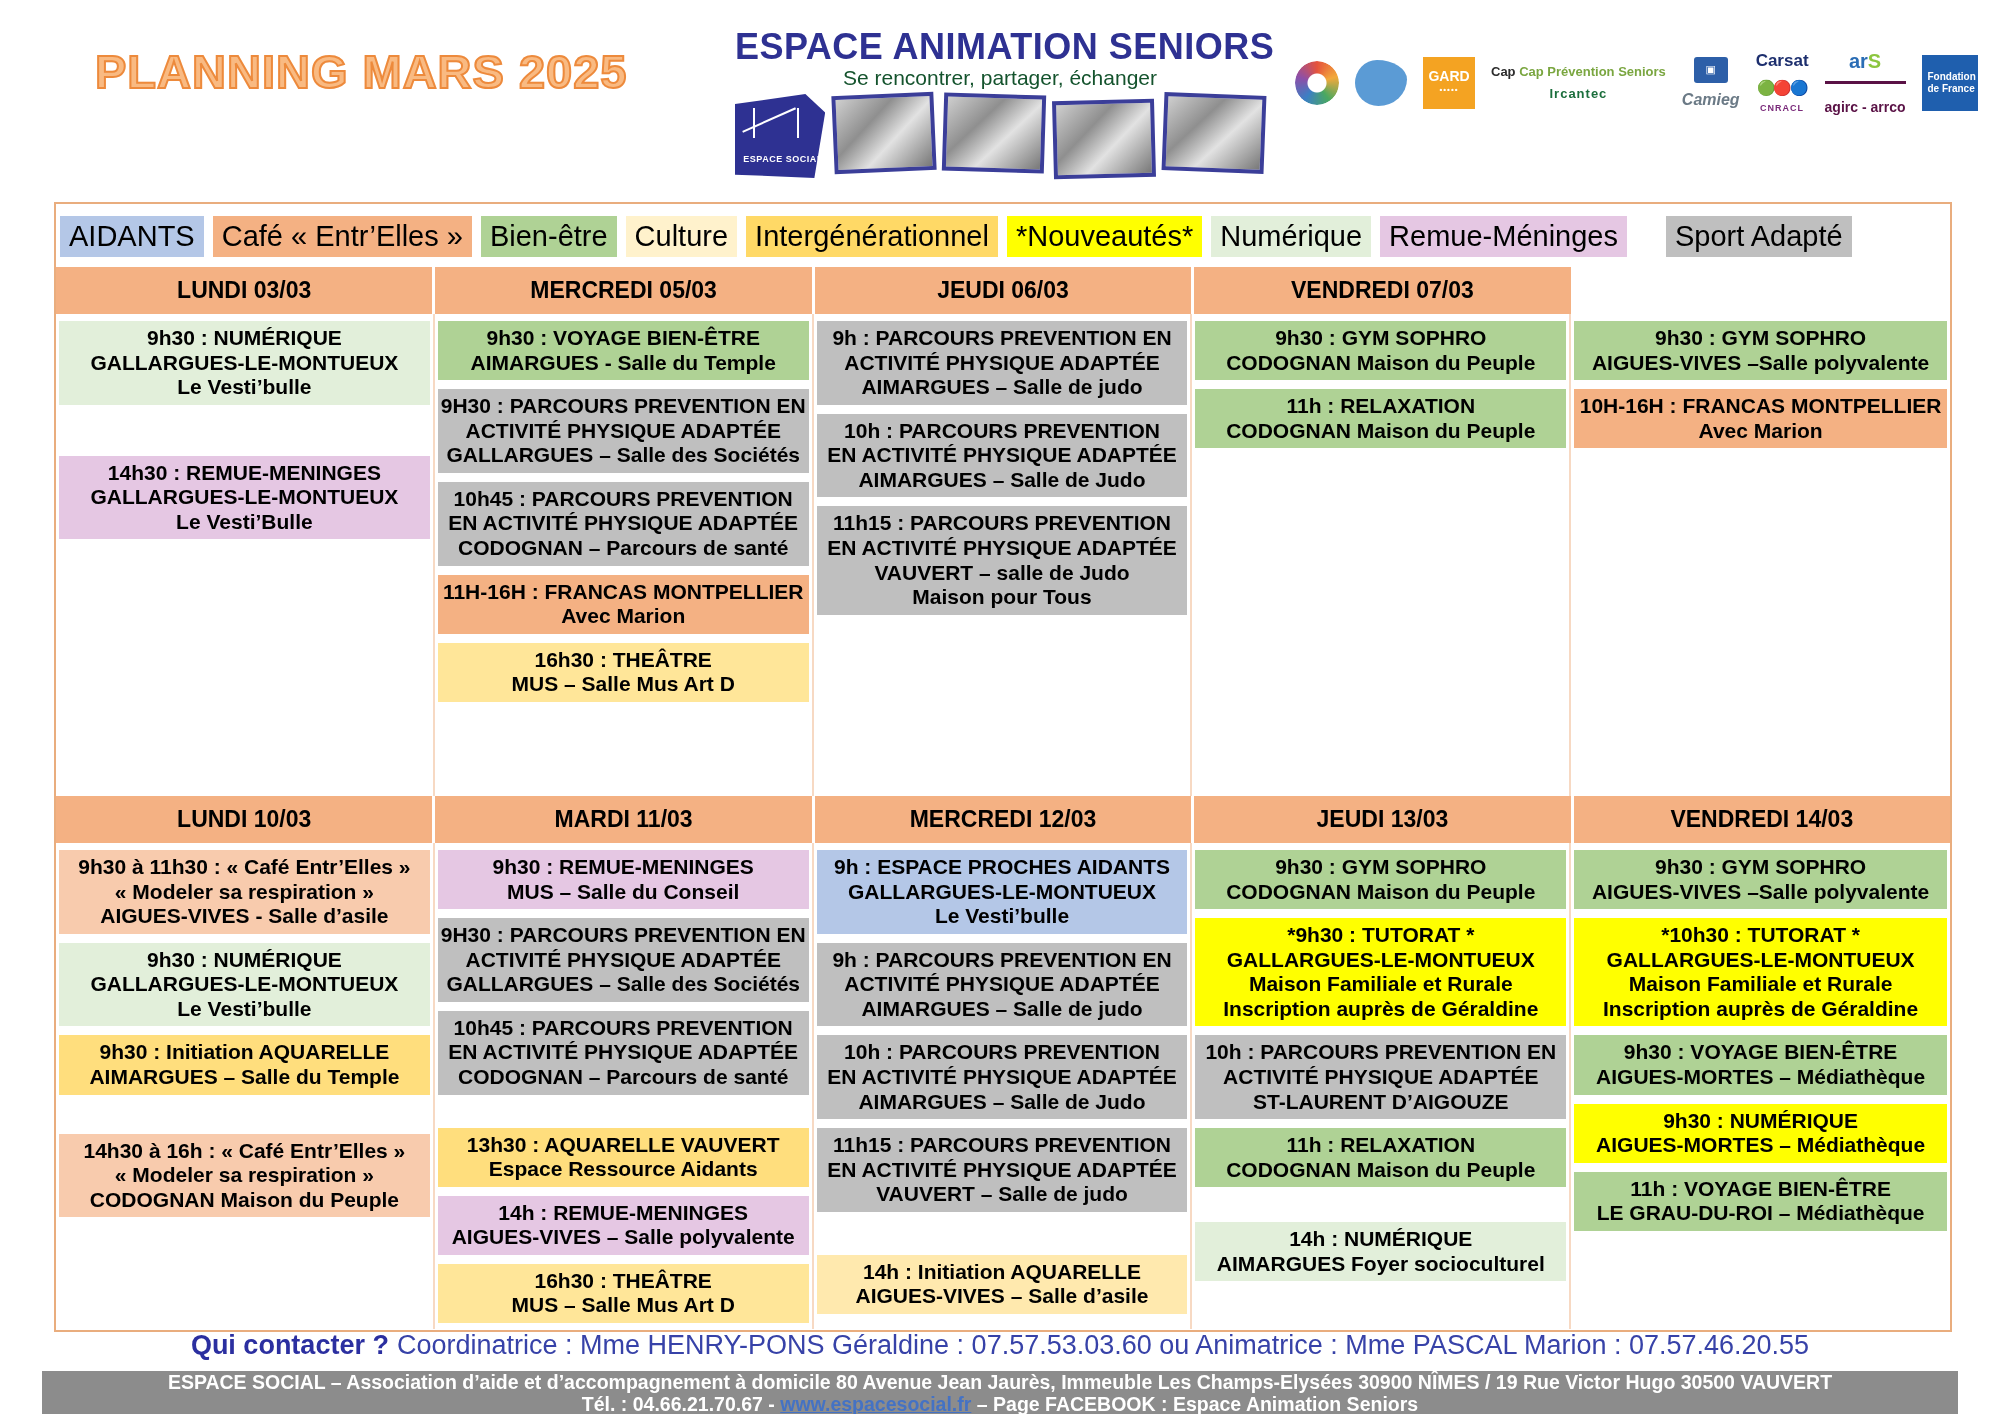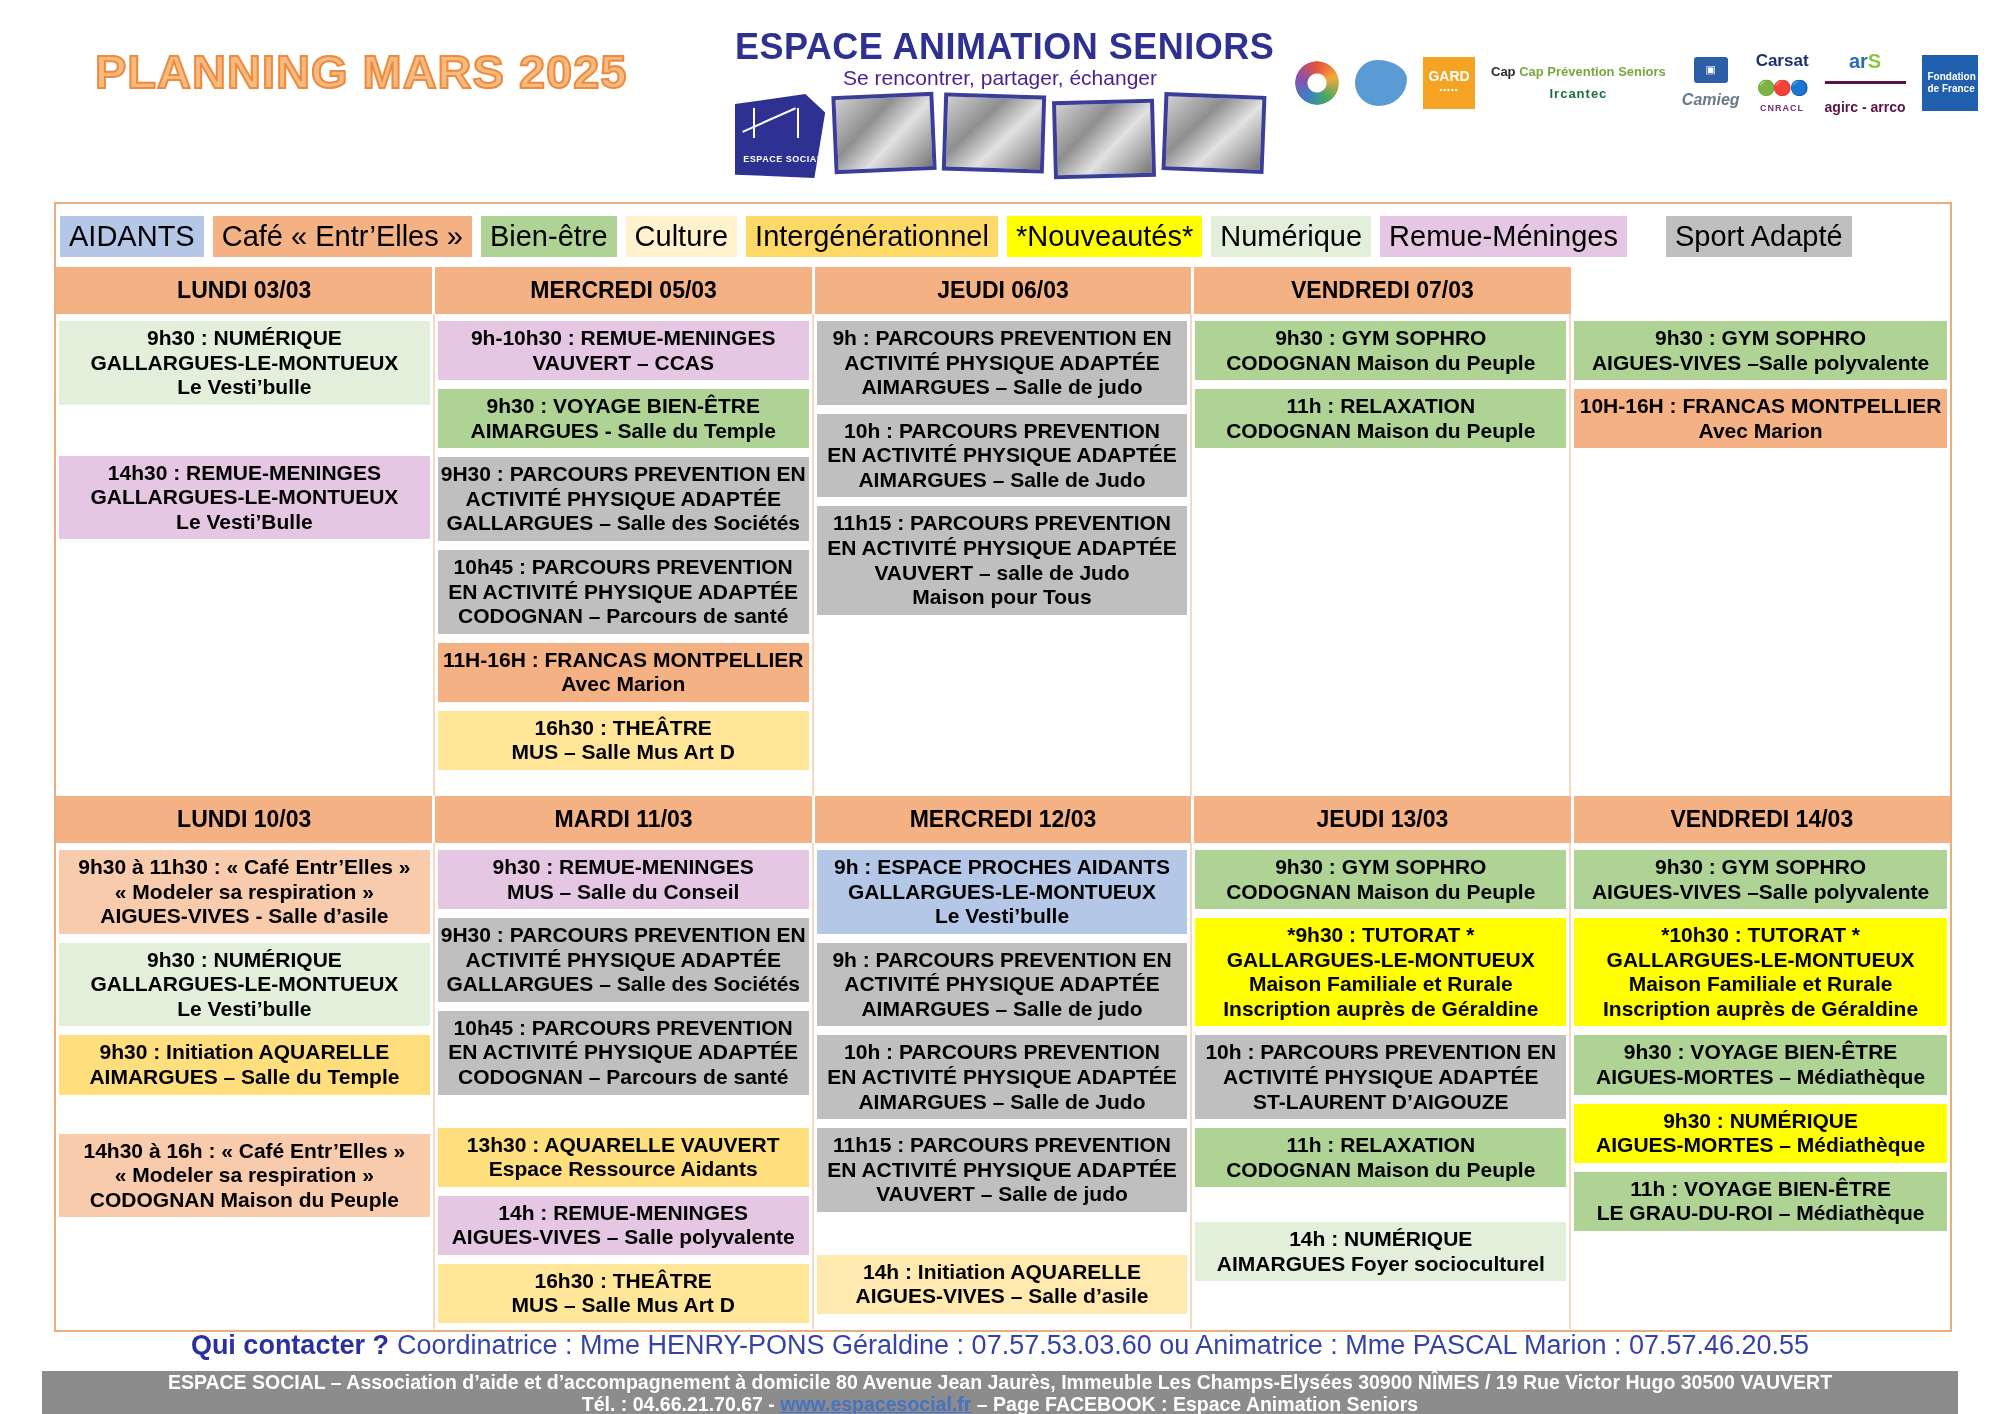--- a/index.html
+++ b/index.html
@@ -9,21 +9,21 @@
   }
   
   .main-title{
     position:absolute;left:95px;top:44px;
     font-size:47px;font-weight:bold;letter-spacing:1px;
     color:#F9BA82;-webkit-text-stroke:2px #ED8A3C;
     text-shadow:0 0 1px #ED8A3C;
   }
   .brand{position:absolute;left:735px;top:26px;width:530px;text-align:center;}
   .brand-name{font-size:36px;font-weight:bold;color:#2E3192;letter-spacing:0.5px;white-space:nowrap;}
-  .brand-tagline{font-size:21px;color:#4c1d95;margin-top:-2px;}
+  .brand-tagline{font-size:21px;color:#14532d;margin-top:-2px;}
   .brand-photos{display:flex;justify-content:center;align-items:flex-start;gap:8px;margin-top:4px;}
   .es-logo{
     width:96px;height:84px;background:#2E3192;color:#fff;
     clip-path:polygon(0 12%,78% 0,100% 22%,88% 100%,0 96%);
     position:relative;font-size:9px;font-weight:bold;
   }
   .es-logo .house{
     position:absolute;left:18px;top:14px;width:42px;height:30px;
     border-left:2px solid #fff;border-right:2px solid #fff;
   }
@@ -190,24 +190,20 @@
             <div>GALLARGUES-LE-MONTUEUX</div>
             <div>Le Vesti’bulle</div>
           </div>
           <div class="event" style="background: rgb(229, 199, 227); margin-top: 42px;">
             <div>14h30 : REMUE-MENINGES</div>
             <div>GALLARGUES-LE-MONTUEUX</div>
             <div>Le Vesti’Bulle</div>
           </div>
         </div>
         <div class="day-col">
-          <div class="event" style="background: rgb(229, 199, 227);">
-            <div>9h-10h30 : REMUE-MENINGES</div>
-            <div>VAUVERT – CCAS</div>
-          </div>
           <div class="event" style="background: rgb(175, 210, 149);">
             <div>9h30 : VOYAGE BIEN-ÊTRE</div>
             <div>AIMARGUES - Salle du Temple</div>
           </div>
           <div class="event" style="background: rgb(191, 191, 191);">
             <div>9H30 : PARCOURS PREVENTION EN</div>
             <div>ACTIVITÉ PHYSIQUE ADAPTÉE</div>
             <div>GALLARGUES – Salle des Sociétés</div>
           </div>
           <div class="event" style="background: rgb(191, 191, 191);">

